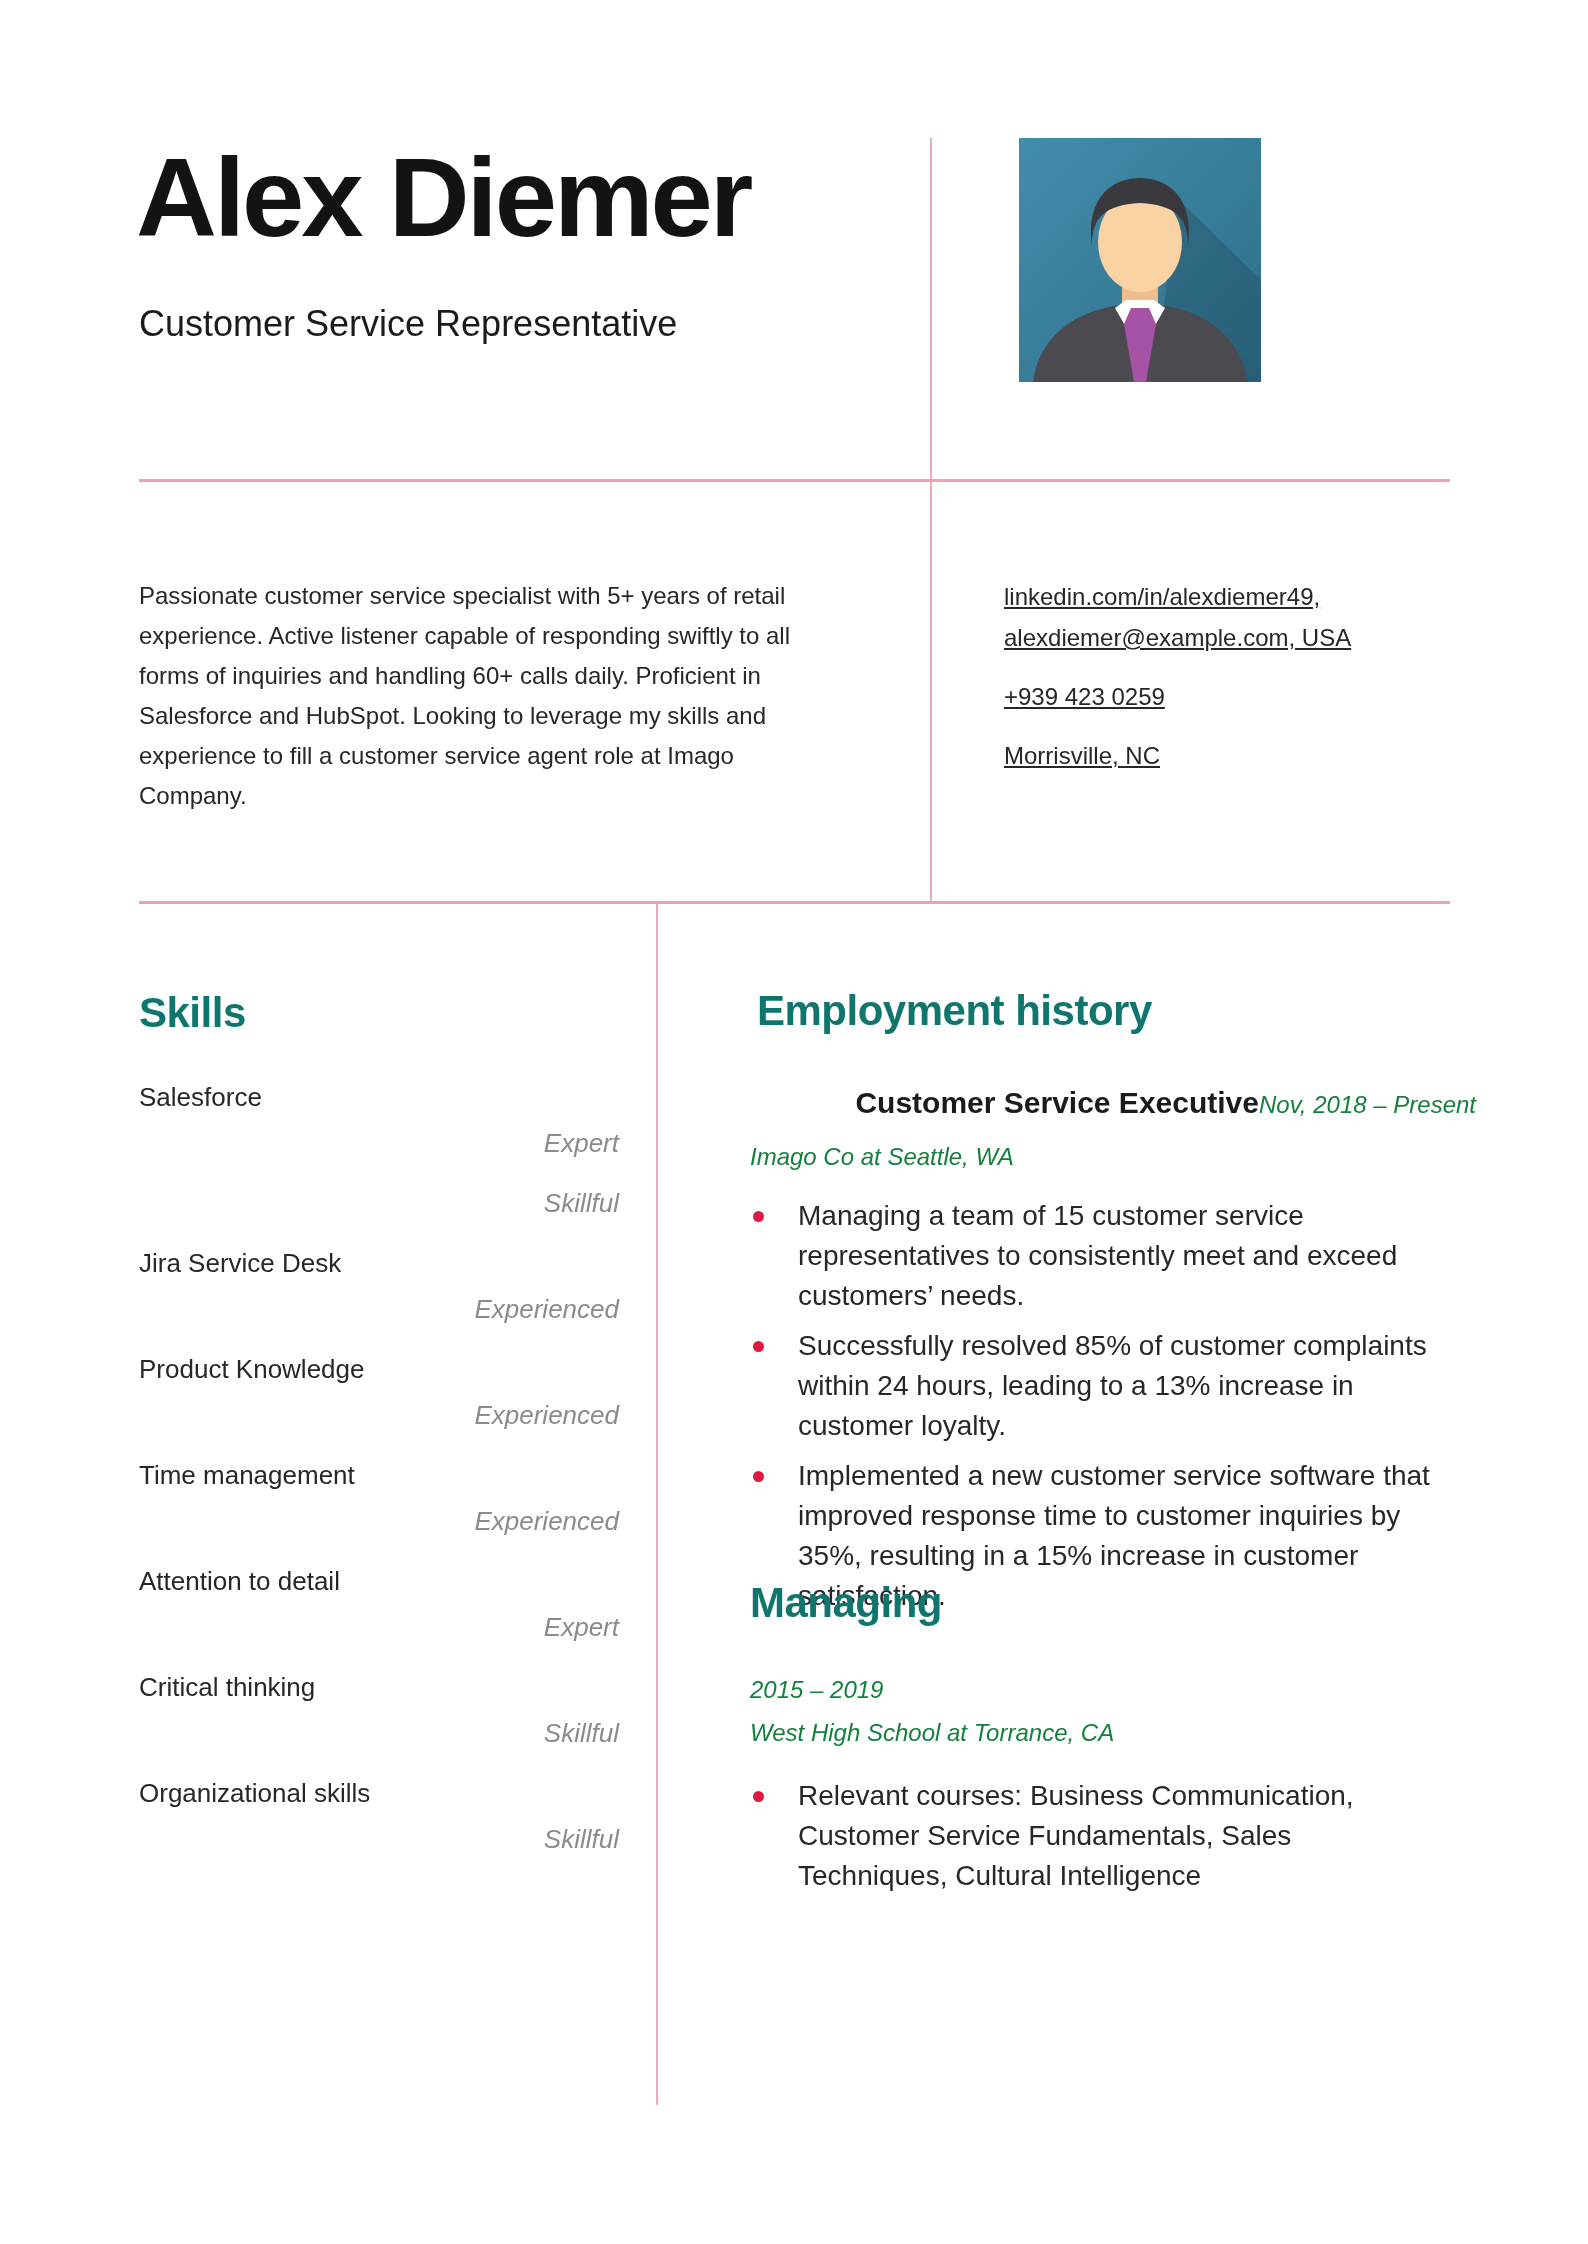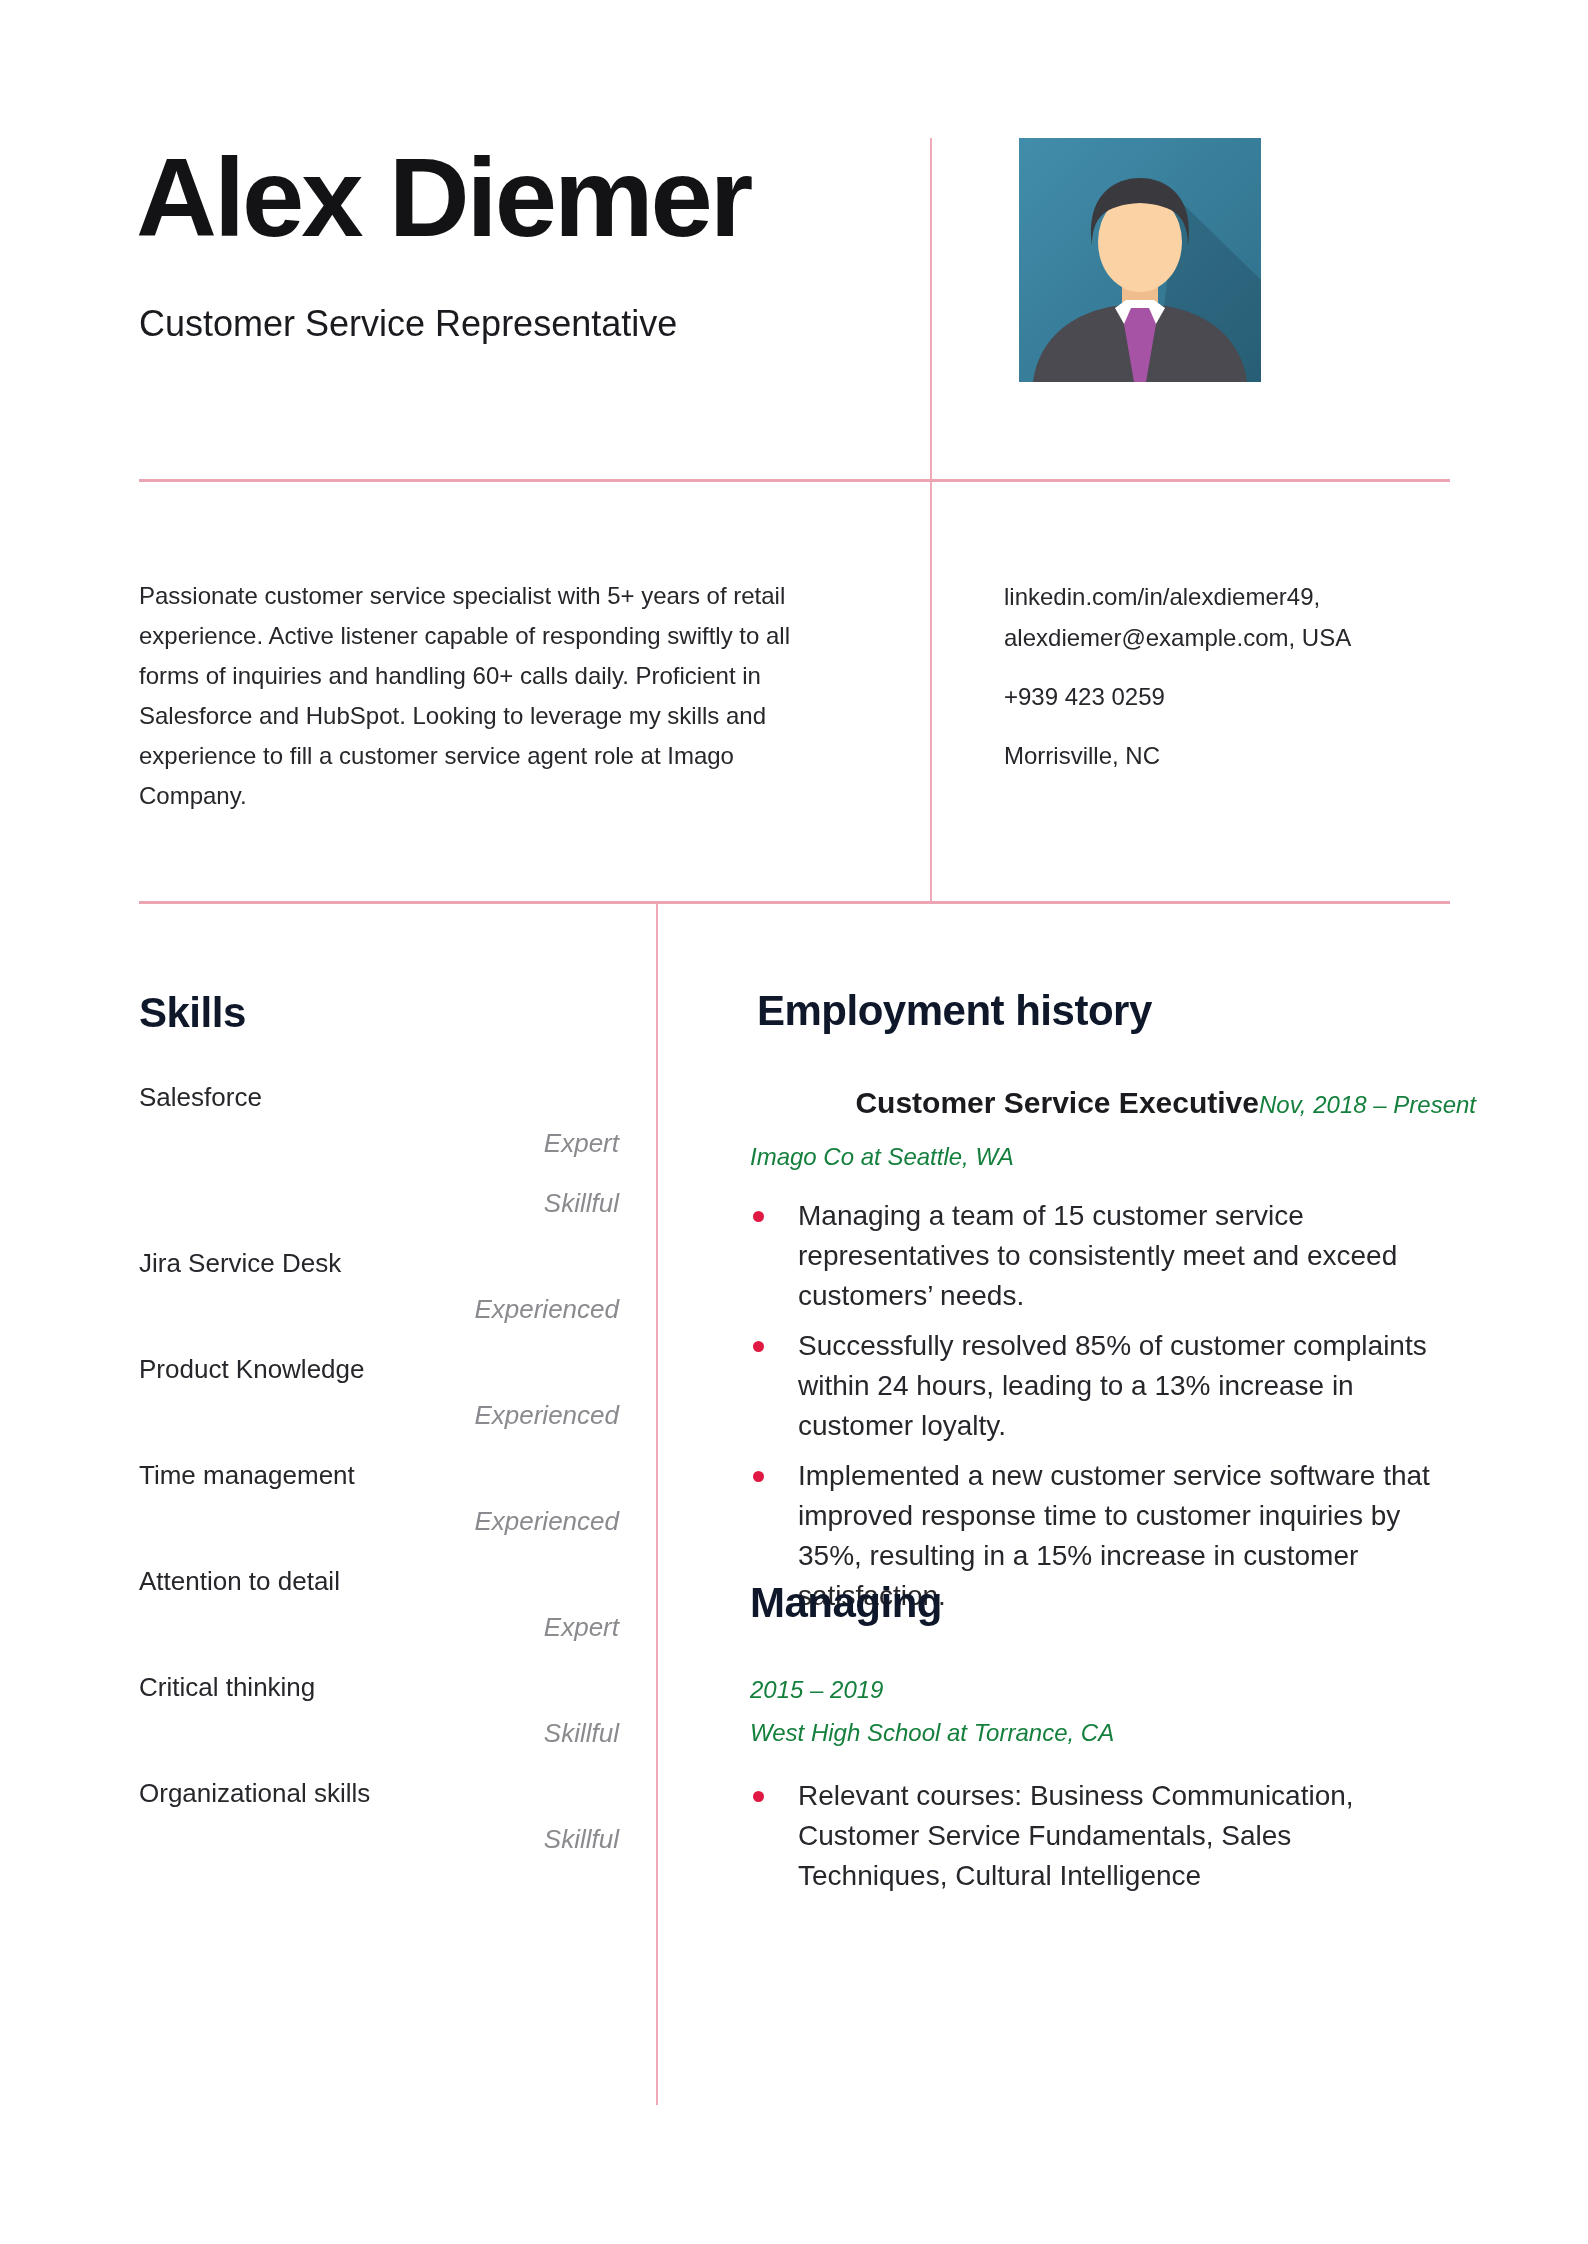--- a/index.html
+++ b/index.html
@@ -17,23 +17,23 @@
   
   .vline{background:#f0aab7;width:2px;}
   .vline1{left:930px;top:138px;height:765px;}
   .vline2{left:656px;top:904px;height:1201px;}
   .hline{background:#eda4b2;height:3px;left:139px;width:1311px;}
   .hline1{top:479px;}
   .hline2{top:901px;}
   
   .summary{left:139px;top:576px;width:706px;font-size:24px;line-height:40px;color:#26262b;}
   .contact{left:1004px;top:576px;width:452px;font-size:24px;line-height:41px;color:#26262b;}
-  .contact .cgroup{margin:0 0 18px 0;}
+  .contact .cgroup{margin:0 0 18px 0;text-decoration:underline;}
   
-  .sec-heading{font-size:42px;font-weight:bold;color:#0f172a;line-height:1.2;letter-spacing:-0.5px;text-align:right;}
+  .sec-heading{font-size:42px;font-weight:bold;color:#0f766e;line-height:1.2;letter-spacing:-0.5px;text-align:right;}
   .skills-heading{left:139px;top:988px;}
   .emp-heading{left:750px;top:986px;margin-left:7px;}
   .edu-heading{left:750px;top:1578px;}
   
   .skills-list{left:139px;top:1080px;width:480px;}
   .skill{margin-bottom:26px;}
   .skill-name{font-size:26px;color:#26262b;line-height:34px;margin-bottom:12px;}
   .skill-level{font-size:26px;font-style:italic;color:#8a8a8f;line-height:34px;text-align:right;}
   
   .job-row{left:750px;top:1085px;width:712px;display:flex;justify-content:flex-end;align-items:baseline;margin-left:14px;}

